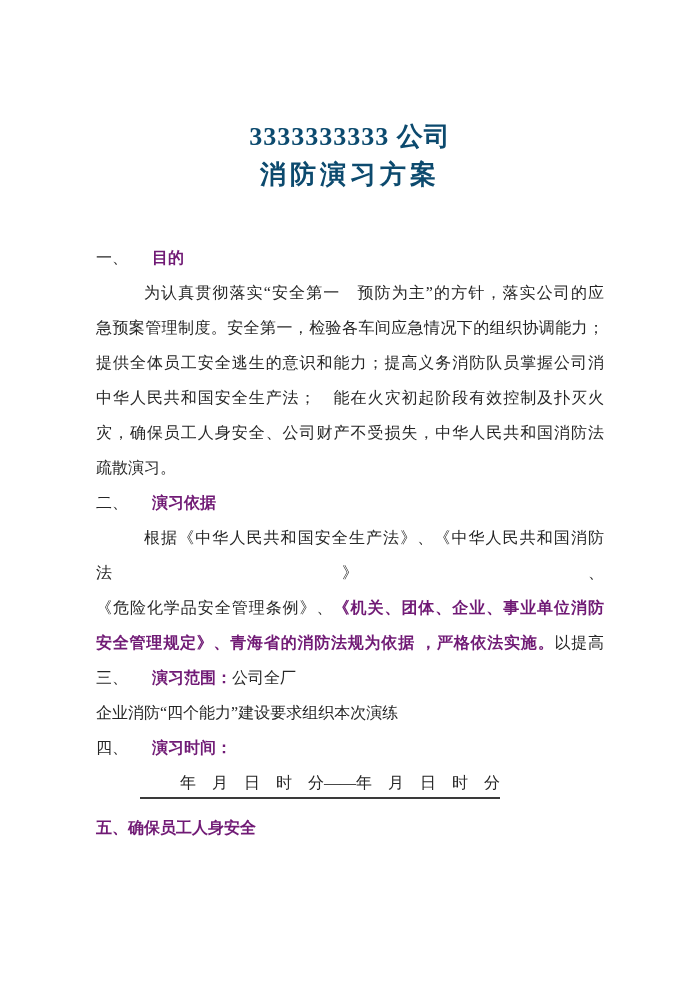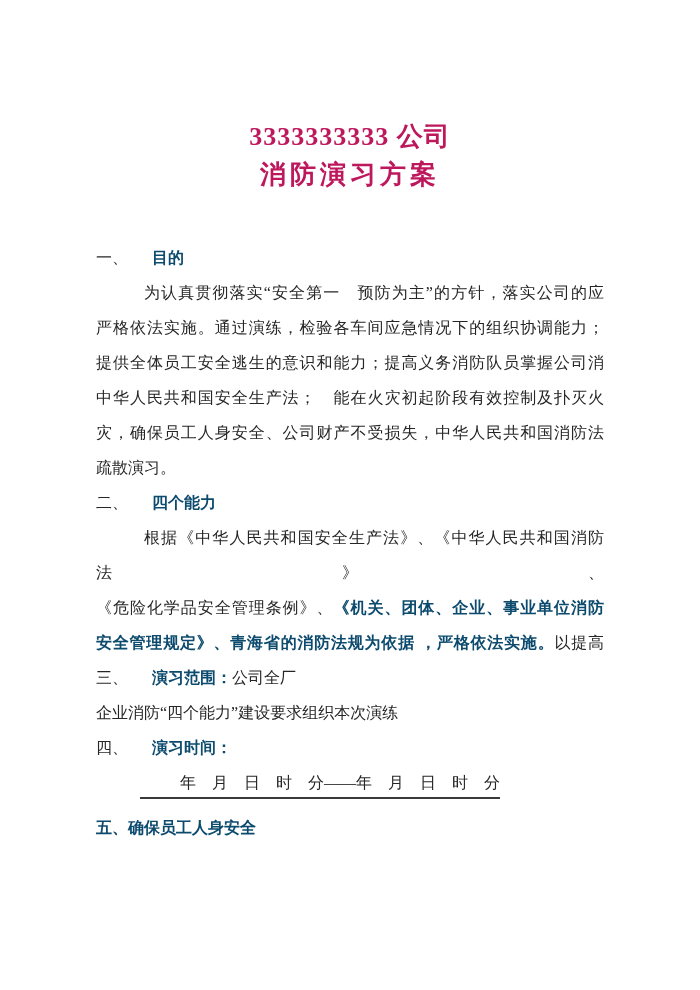--- a/index.html
+++ b/index.html
@@ -15,21 +15,21 @@
     overflow: hidden;
     font-family: "Liberation Serif", "DejaVu Serif", serif;
     color: #262626;
   }
   .doc-title {
     padding-top: 118px;
     text-align: center;
     font-weight: 700;
     font-size: 26px;
     line-height: 38px;
-    color: #be185d;
+    color: #0c4a6e;
   }
   .doc-title .t1 { letter-spacing: 1px; }
   .doc-title .t2 { letter-spacing: 4px; }
   .content {
     margin: 46px 96px 0 96px;
     width: 508px;
     font-size: 16px;
   }
   .line {
     min-height: 35px;
@@ -41,21 +41,21 @@
     text-align: justify;
     text-align-last: justify;
   }
   .indent { text-indent: 48px; }
   .extra-space { margin-top: 10px; }
   .num { color: #262626; }
   .num.tab { display: inline-block; width: 56px; text-indent: 0; }
   .b {
     font-family: "Liberation Sans", "DejaVu Sans", sans-serif;
     font-weight: 700;
-    color: #0c4a6e;
+    color: #701a75;
   }
   .r { color: #262626; text-align: right; }
   .blank-underline {
     display: inline-block;
     margin-left: 44px;
     width: 360px;
     box-sizing: border-box;
     padding-left: 26px;
     height: 32px;
     line-height: 32px;
@@ -68,26 +68,26 @@
 <body>
 
 <div class="page">
   <div class="doc-title">
     <div class="t1">3333333333 公司</div>
     <div class="t2">消防演习方案</div>
   </div>
   <div class="content">
       <div class="line"><span class="num tab">一、</span><span class="b">目的</span></div>
       <div class="line justify indent"><span class="r">为认真贯彻落实“安全第一　预防为主”的方针，落实公司的应</span></div>
-      <div class="line justify"><span class="r">严格依法实施。通过演练，检验各车间应急情况下的组织协调能力；</span></div>
+      <div class="line justify"><span class="r">急预案管理制度。安全第一，检验各车间应急情况下的组织协调能力；</span></div>
       <div class="line justify"><span class="r">提供全体员工安全逃生的意识和能力；提高义务消防队员掌握公司消</span></div>
       <div class="line justify"><span class="r">中华人民共和国安全生产法；　能在火灾初起阶段有效控制及扑灭火</span></div>
       <div class="line justify"><span class="r">灾，确保员工人身安全、公司财产不受损失，中华人民共和国消防法</span></div>
       <div class="line"><span class="r">疏散演习。</span></div>
-      <div class="line"><span class="num tab">二、</span><span class="b">四个能力</span></div>
+      <div class="line"><span class="num tab">二、</span><span class="b">演习依据</span></div>
       <div class="line justify indent"><span class="r">根据《中华人民共和国安全生产法》、《中华人民共和国消防法》、</span></div>
       <div class="line justify"><span class="r">《危险化学品安全管理条例》、</span><span class="b">《机关、团体、企业、事业单位消防</span></div>
       <div class="line justify"><span class="b">安全管理规定》、青海省的消防法规为依据 ，严格依法实施。</span><span class="r">以提高</span></div>
       <div class="line"><span class="num tab">三、</span><span class="b">演习范围：</span><span class="r">公司全厂</span></div>
       <div class="line"><span class="r">企业消防“四个能力”建设要求组织本次演练</span></div>
       <div class="line"><span class="num tab">四、</span><span class="b">演习时间：</span></div>
       <div class="line"><span class="blank-underline">年　月　日　时　分——年　月　日　时　分</span></div>
       <div class="line extra-space"><span class="num b">五、</span><span class="b">确保员工人身安全</span></div>
     </div>
 </div>

